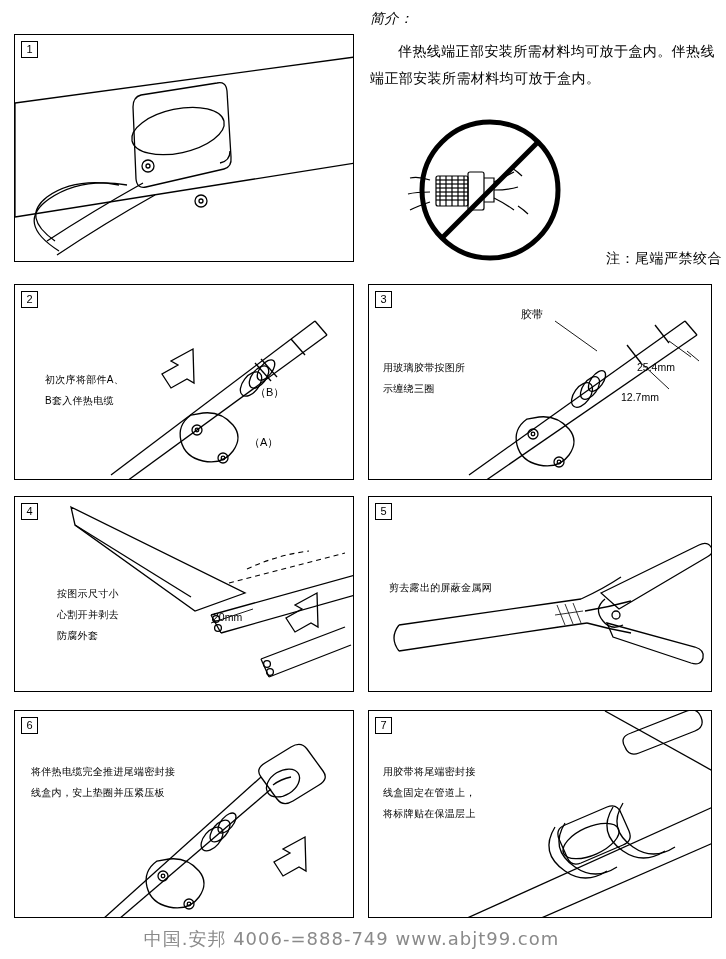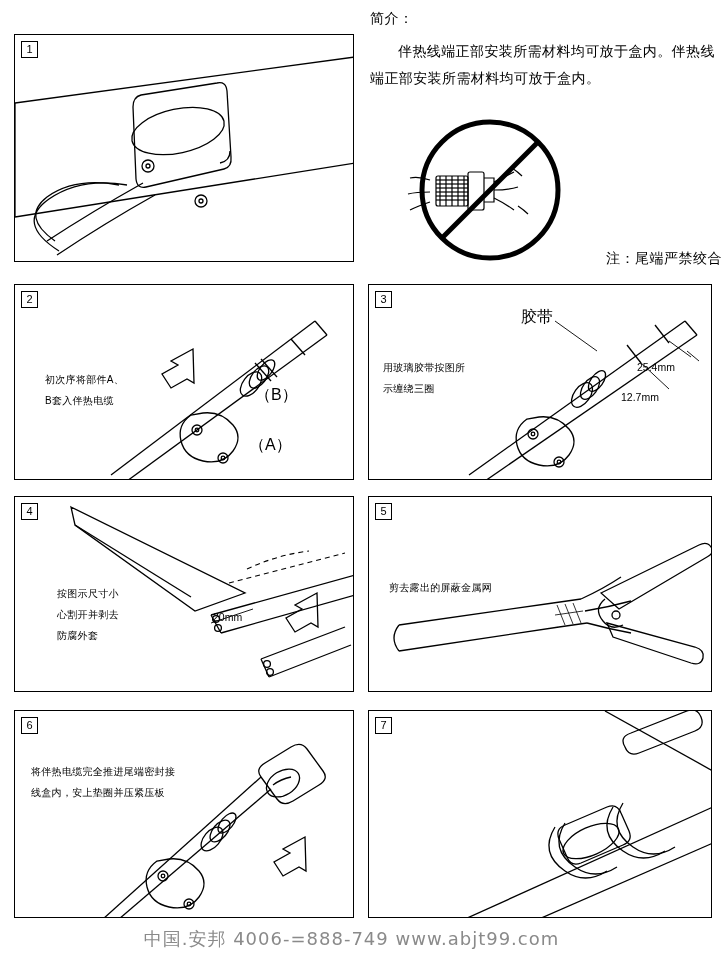--- a/index.html
+++ b/index.html
@@ -49,20 +49,21 @@
     letter-spacing: 0.3px;
     white-space: pre-line;
     z-index: 4;
   }
   .intro-title {
     position: absolute;
     left: 370px;
     top: 10px;
     font-size: 14px;
     letter-spacing: 0.5px;
+    font-style: italic;
   }
   .intro-body {
     position: absolute;
     left: 370px;
     top: 38px;
     width: 350px;
     font-size: 14px;
     line-height: 27px;
     letter-spacing: 0.4px;
     text-indent: 28px;
@@ -89,21 +90,21 @@
     padding-right: 23px;
     box-sizing: border-box;
   }
   .dim {
     position: absolute;
     font-size: 10.5px;
     font-family: "Liberation Sans", sans-serif;
   }
   .lbl {
     position: absolute;
-    font-size: 16px;
+    font-size: 11px;
     font-family: "Liberation Sans", sans-serif;
   }
 </style>
 </head>
 <body>
 
 <div class="page">
 
   <div class="intro-title">简介：</div>
   <div class="intro-body">伴热线端正部安装所需材料均可放于盒内。伴热线端正部安装所需材料均可放于盒内。</div>
@@ -347,16 +348,19 @@
         <ellipse cx="222" cy="130" rx="30" ry="14" transform="rotate(-24 222 130)"></ellipse>
 
         <path d="M186 116 q-16 26 10 44 q20 14 42 0"></path>
         <path d="M196 112 q-16 26 10 44 q20 14 42 0"></path>
         <path d="M244 96 q-16 26 10 44 q20 14 42 0"></path>
         <path d="M254 92 q-16 26 10 44 q20 14 42 0"></path>
 
         <path d="M256 36 q-6 -10 6 -14 l56 -22 q10 -4 14 6 q4 10 -6 14 l-56 22 q-10 4 -14 -6 z"></path>
       </g>
     </svg>
+    <div class="cap" style="left:14px; top:50px;">用胶带将尾端密封接
+线盒固定在管道上，
+将标牌贴在保温层上</div>
   </div>
 
   <div class="footer">中国.安邦 4006-=888-749 www.abjt99.com</div>
 </div>
 
 </body></html>

